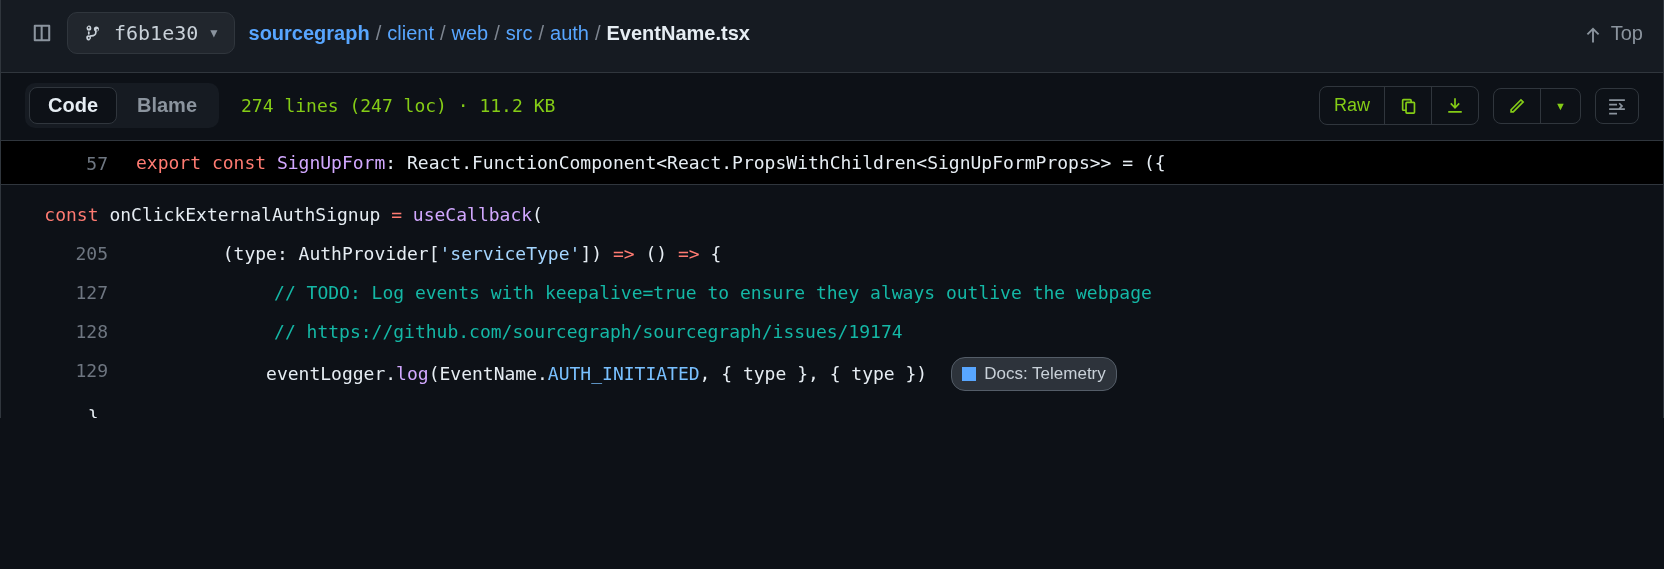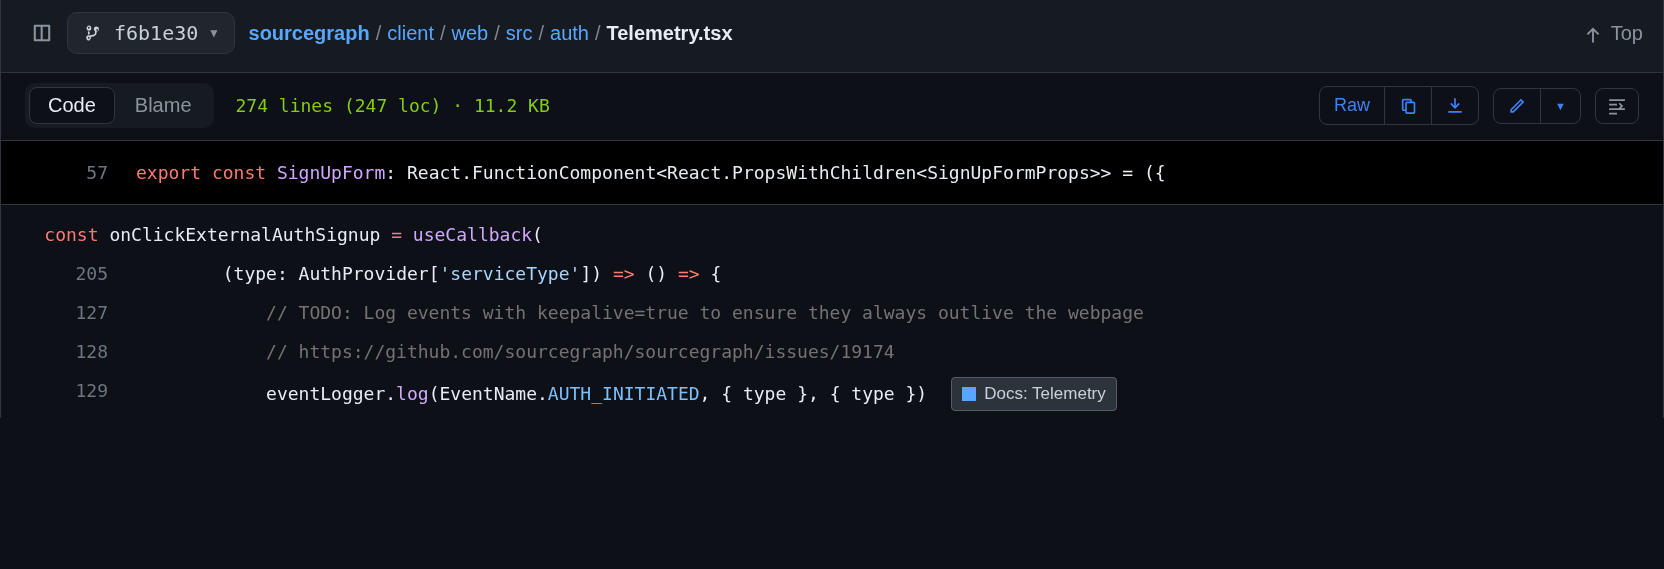--- a/index.html
+++ b/index.html
@@ -99,41 +99,41 @@
       border-radius: 10px;
       padding: 4px;
       gap: 2px;
     }
     .seg-btn {
       padding: 6px 18px;
       font-size: 20px;
       color: #8b949e;
       border-radius: 8px;
       cursor: pointer;
-      font-weight: 400;
+      font-weight: 700;
     }
     .seg-btn.active {
       background: #0d1117;
       color: #e6edf3;
       border: 1px solid #30363d;
     }
     .file-meta {
       font-size: 18px;
       color: #84cc16;
       margin-left: 8px;
     }
     .btn-group {
       display: flex;
       border: 1px solid #30363d;
       border-radius: 8px;
       overflow: hidden;
     }
     .btn-group > * {
       padding: 8px 14px;
-      color: #3b82f6;
+      color: #84cc16;
       cursor: pointer;
       display: flex;
       align-items: center;
       font-size: 18px;
     }
     .btn-group > * + * {
       border-left: 1px solid #30363d;
     }
     .square-btn {
       border: 1px solid #30363d;
@@ -148,27 +148,27 @@
     
     .sticky-line {
       display: flex;
       background: #000;
       border-bottom: 1px solid #30363d;
       font-size: 18px;
     }
     .lineno {
       width: 135px;
       text-align: right;
-      padding: 21px 28px 4px 0;
+      padding: 12px 28px 4px 0;
       color: #6e7681;
       user-select: none;
       flex-shrink: 0;
     }
     .code-cell {
-      padding: 21px 0;
+      padding: 11px 0;
       white-space: pre;
       flex: 1;
       display: flex;
       align-items: center;
       text-align: right;
     }
 
     
     .code-area {
       background: #0d1117;
@@ -197,33 +197,33 @@
       padding-right: 28px;
       height: 6px;
       overflow: hidden;
     }
 
     
     .kw-red { color: #ff7b72; }
     .kw-blue { color: #79c0ff; }
     .fn-purple { color: #d2a8ff; }
     .str { color: #a5d6ff; }
-    .comment { color: #737373; }
+    .comment { color: #14b8a6; margin-left: 8px; }
     .text { color: #e6edf3; }
 
     
     .docs-badge {
       display: inline-flex;
       align-items: center;
       gap: 8px;
       margin-left: 24px;
       padding: 3px 10px;
       background: #2d333b;
       border: 1px solid #545d68;
-      border-radius: 4px;
+      border-radius: 14px;
       font-family: -apple-system, BlinkMacSystemFont, sans-serif;
       font-size: 17px;
       color: #c9d1d9;
       cursor: pointer;
     }
     .docs-badge .sq {
       width: 14px;
       height: 14px;
       background: #58a6ff;
       display: inline-block;
@@ -257,21 +257,21 @@
       <a href="#" style="font-weight:600">sourcegraph</a>
       <span>/</span>
       <a href="#">client</a>
       <span>/</span>
       <a href="#">web</a>
       <span>/</span>
       <a href="#">src</a>
       <span>/</span>
       <a href="#">auth</a>
       <span>/</span>
-      <span class="bold">Telemetry.tsx</span>
+      <span class="bold">EventName.tsx</span>
     </div>
 
     <div class="spacer"></div>
 
     <div class="top-btn">
       <span>
         <svg width="20" height="20" viewBox="0 0 16 16" fill="currentColor">
             <path d="M8 2l5 5-1.06 1.06L8.75 4.81V14h-1.5V4.81L4.06 8.06 3 7l5-5Z"></path>
           </svg>
       </span>

